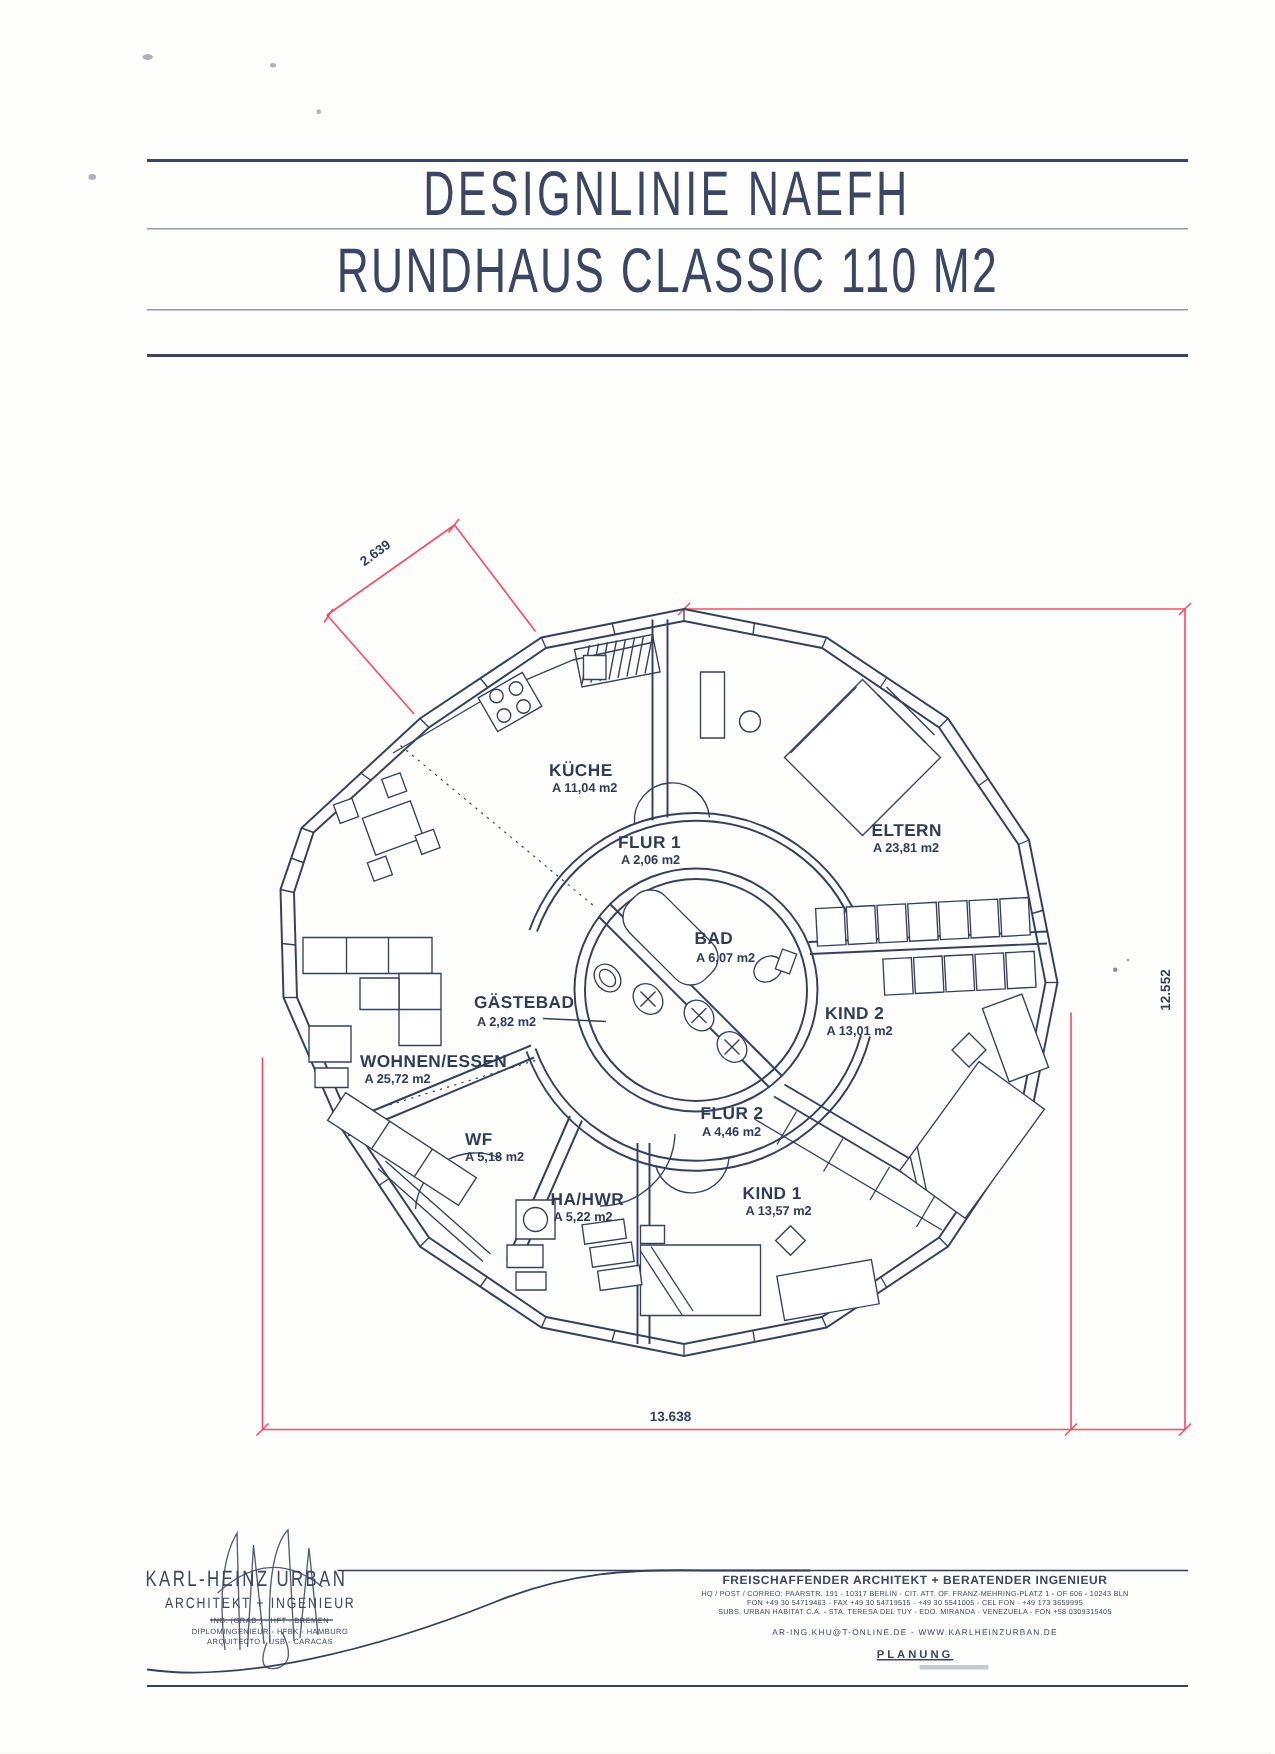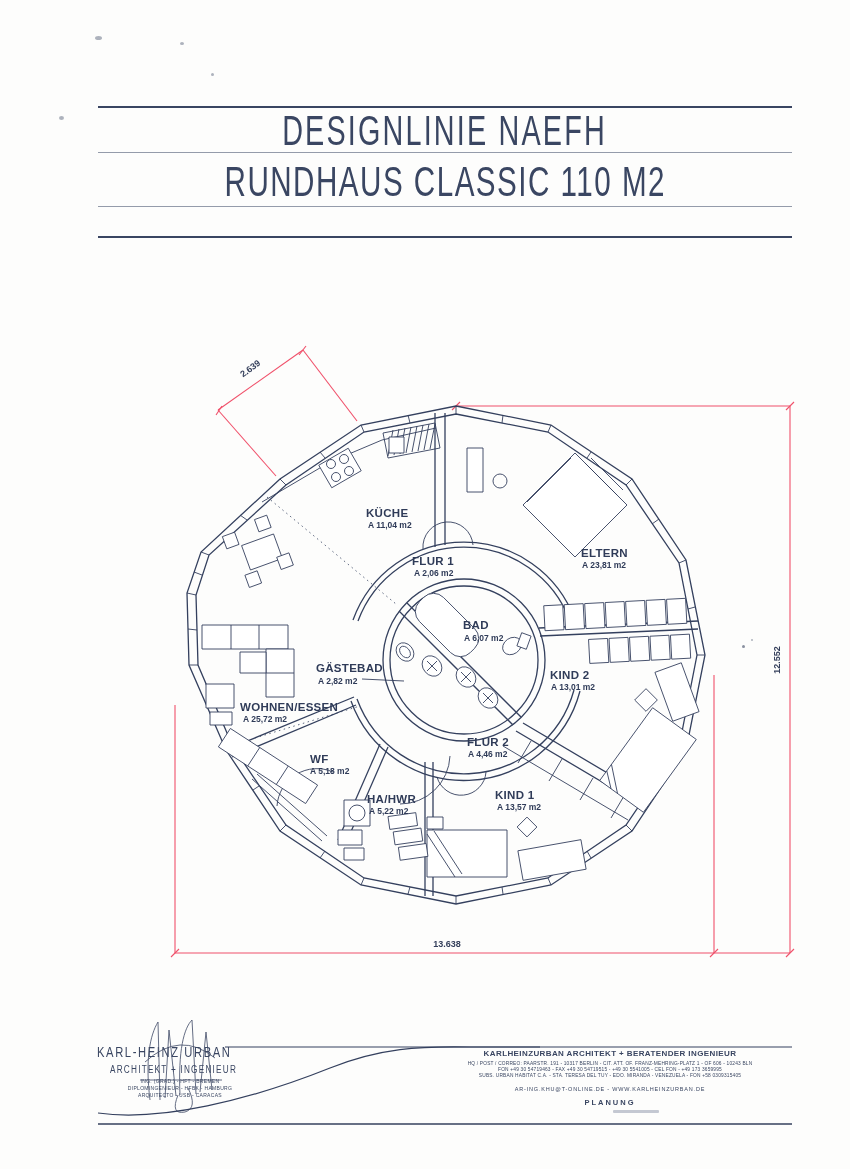--- a/index.html
+++ b/index.html
@@ -343,23 +343,23 @@
   </svg>
 
   <div class="ftxt fk" style="left:97px;top:1044px;">KARL-HEINZ URBAN</div>
   <div class="ftxt fa" style="left:110px;top:1064px;">ARCHITEKT + INGENIEUR</div>
   <div class="ftxt ftiny" style="left:100px;top:1078px;width:160px;">
     <div>ING. (GRAD.) - HFT - BREMEN</div>
     <div>DIPLOMINGENIEUR - HFBK - HAMBURG</div>
     <div>ARQUITECTO - USB - CARACAS</div>
   </div>
 
-  <div class="ftxt fot" style="left:430px;top:1049px;width:360px;">KARLHEINZURBAN ARCHITEKT + BERATENDER INGENIEUR</div>
+  <div class="ftxt fot" style="left:430px;top:1049px;width:360px;">FREISCHAFFENDER ARCHITEKT + BERATENDER INGENIEUR</div>
   <div class="ftxt fol" style="left:430px;top:1061px;width:360px;">
     <div>HQ / POST / CORREO: PAARSTR. 191 - 10317 BERLIN - CIT. ATT. OF. FRANZ-MEHRING-PLATZ 1 - OF 606 - 10243 BLN</div>
     <div>FON +49 30 54719463 - FAX +49 30 54719515 - +49 30 5541005 - CEL FON - +49 173 3659995</div>
     <div>SUBS. URBAN HABITAT C.A. - STA. TERESA DEL TUY - EDO. MIRANDA - VENEZUELA - FON +58 0309315405</div>
   </div>
   <div class="ftxt fweb" style="left:430px;top:1086px;width:360px;">AR-ING.KHU@T-ONLINE.DE  -  WWW.KARLHEINZURBAN.DE</div>
-  <div class="ftxt fplan" style="left:430px;top:1098px;width:360px;">PLANUNG</div>
+  <div class="ftxt fplan" style="left:430px;top:1098px;width:360px;text-decoration:underline;">PLANUNG</div>
   <div class="smudge" style="left:613px;top:1110px;width:46px;height:3px;"></div>
 
 </div>
 
 </body></html>

